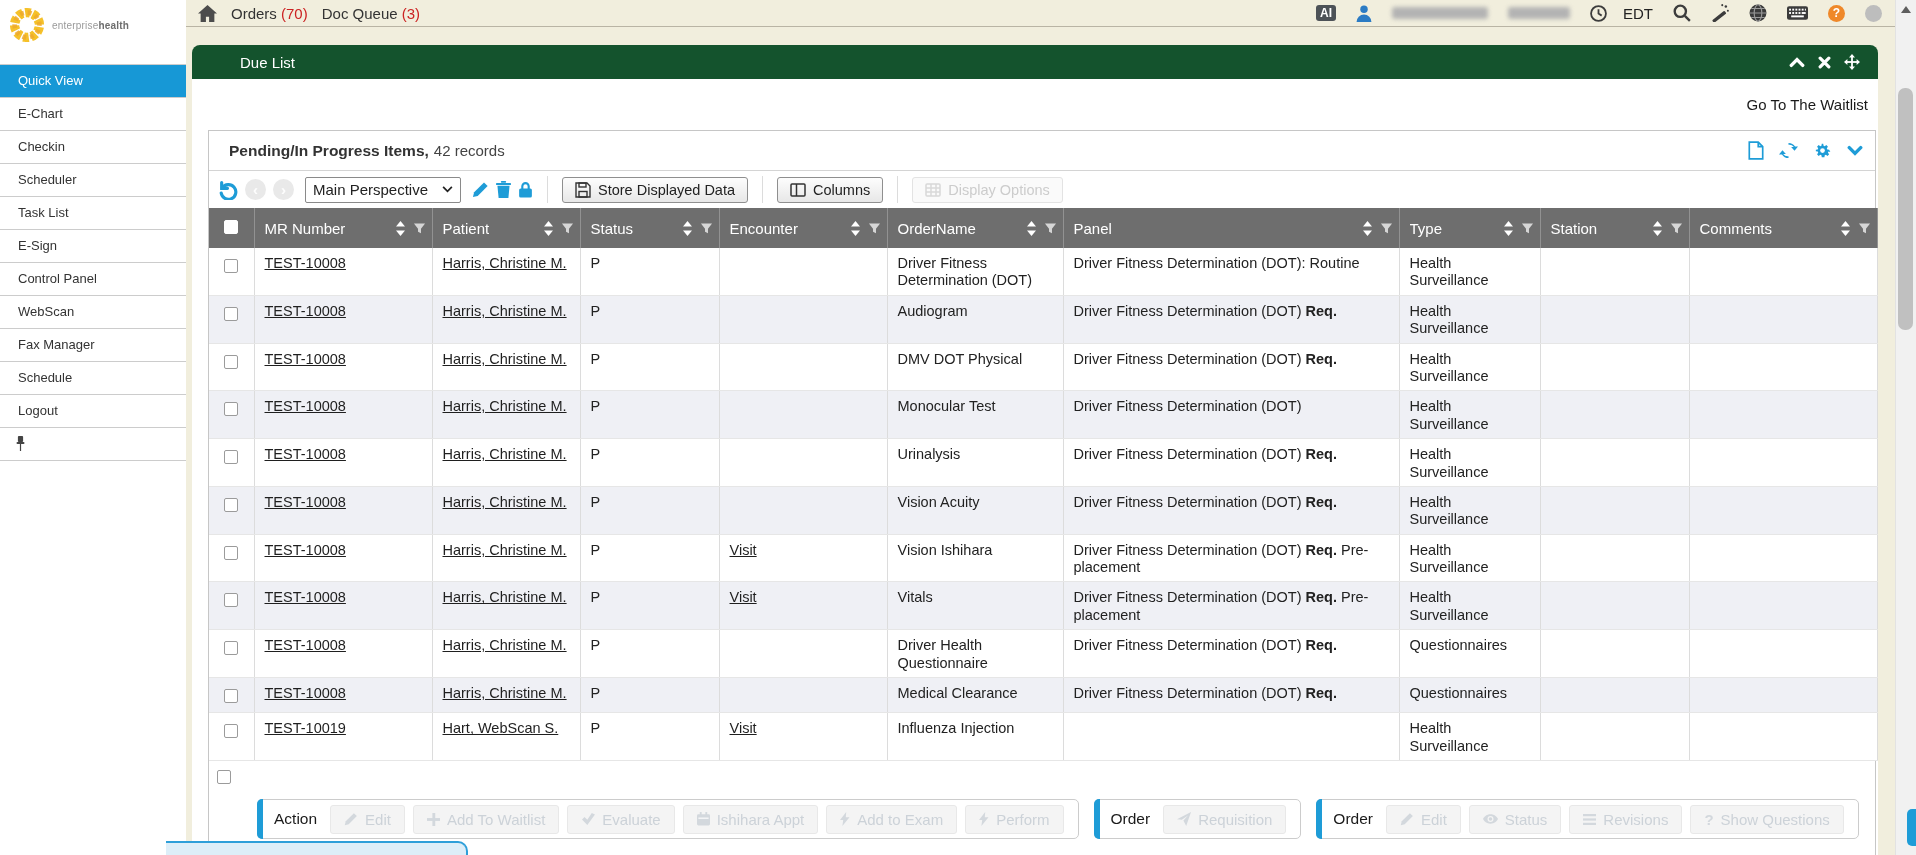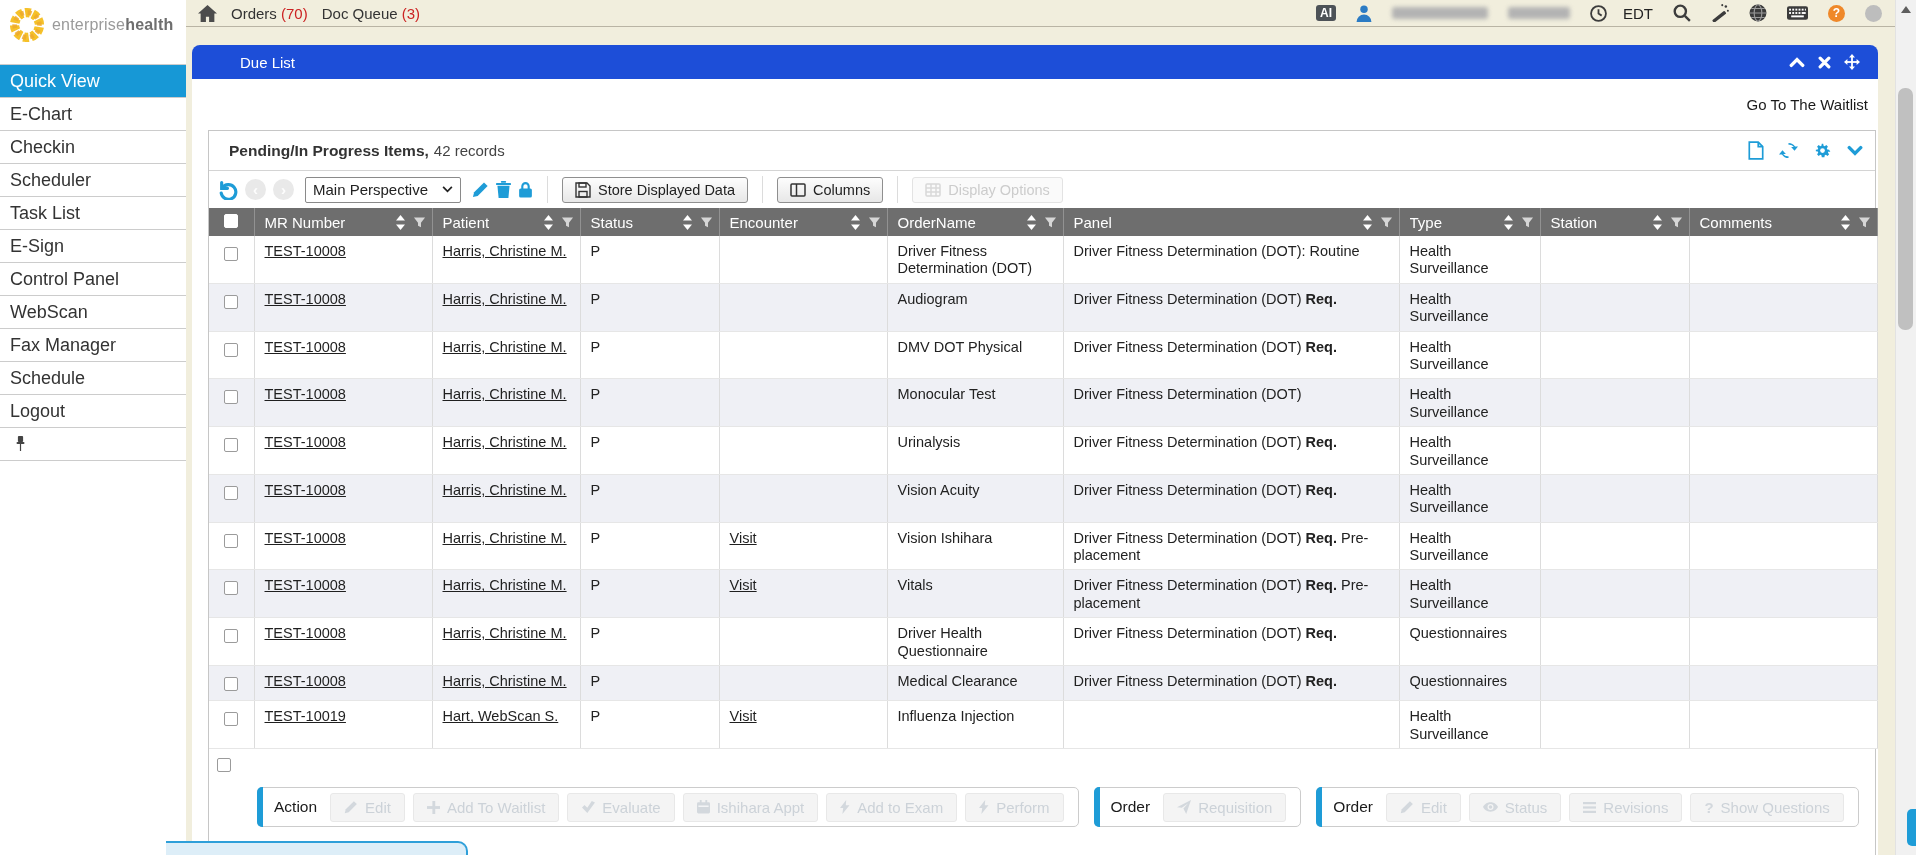--- a/index.html
+++ b/index.html
@@ -24,31 +24,31 @@
   .redact{background:#b3b3b3;border-radius:3px;filter:blur(2px);height:12px;display:inline-block;}
   .tz{font-size:15px;color:#222;margin-left:-4px;}
   .help-badge{width:17px;height:17px;border-radius:50%;background:#ef8829;color:#fff;font-weight:bold;
     font-size:12px;display:flex;align-items:center;justify-content:center;}
   .avatar-dot{width:17px;height:17px;border-radius:50%;background:#bdbdbd;}
   .tb-ic{color:#3c3c3c;display:flex;align-items:center;}
 
   
   .sidebar{position:absolute;left:0;top:0;width:186px;height:855px;background:#fff;z-index:6;}
   .logo{height:50px;display:flex;align-items:center;padding-left:8px;}
-  .logo-text{font-size:16px;color:#9a9a9a;margin-left:6px;letter-spacing:.2px;}
+  .logo-text{font-size:10px;color:#9a9a9a;margin-left:6px;letter-spacing:.2px;}
   .logo-text b{color:#6e6e6e;}
   .side-menu{margin-top:14px;border-top:1px solid #ccc;}
-  .side-item{height:32px;line-height:32px;padding-left:10px;font-size:18px;color:#333;
+  .side-item{height:32px;line-height:32px;padding-left:18px;font-size:13px;color:#333;
     border-bottom:1px solid #ccc;cursor:pointer;}
   .side-item.active{background:#1798d6;color:#fff;}
   .pin-row{height:32px;border-bottom:1px solid #ccc;display:flex;align-items:center;padding-left:15px;}
 
   
   .portlet{position:absolute;left:6px;top:45px;width:1686px;bottom:0;}
-  .portlet-titlebar{height:34px;background:#1d4ed8;border-radius:8px 8px 0 0;color:#fff;
+  .portlet-titlebar{height:34px;background:#14532d;border-radius:8px 8px 0 0;color:#fff;
     display:flex;align-items:center;padding:0 18px 0 48px;box-sizing:border-box;font-size:15px;}
   .pt-spacer{flex:1;}
   .pt-icons{display:flex;align-items:center;gap:13px;color:#fff;}
   .pt-icons span{display:flex;cursor:pointer;}
   .portlet-body{position:absolute;top:34px;left:0;right:0;bottom:0;background:#fff;}
   .waitlist-row{text-align:right;padding:17px 10px 0 0;height:26px;box-sizing:content-box;}
   .waitlist-row a{color:#1a1a1a;font-size:15px;cursor:pointer;}
 
   
   .grid-panel{position:absolute;left:16px;top:51px;right:2px;bottom:-12px;border:1px solid #c6c6c6;background:#fff;}
@@ -69,21 +69,21 @@
   .perspective .chev{margin-left:auto;color:#333;display:flex;}
   .vdiv{width:1px;height:27px;background:#dcdcdc;margin:0 7px;}
   .gbtn{display:flex;align-items:center;gap:7px;border:1px solid #8f8f8f;border-radius:3px;
     background:linear-gradient(#fdfdfd,#e7e7e7);font-size:14.5px;color:#222;padding:4px 12px;cursor:pointer;}
   .gbtn .bic{display:flex;color:#333;}
   .gbtn.disabled{border-color:#e3e3e3;background:#fafafa;color:#ccc;cursor:default;}
   .gbtn.disabled .bic{color:#d8d8d8;}
 
   
   table.grid{border-collapse:collapse;width:100%;table-layout:fixed;}
-  th{background:#6e6e6e;height:28px;padding:0 6px 0 10px;border-right:1px solid #929292;
+  th{background:#6e6e6e;height:40px;padding:0 6px 0 10px;border-right:1px solid #929292;
     font-weight:normal;font-size:15px;color:#fff;text-align:left;cursor:pointer;}
   th.cb-col{padding:0;text-align:center;}
   .th-in{display:flex;align-items:center;}
   .th-label{white-space:nowrap;overflow:hidden;}
   .th-icons{margin-left:auto;display:flex;align-items:center;gap:8px;padding-left:6px;}
   td{border-right:1px solid #dcdcdc;border-bottom:1px solid #e6e6e6;padding:7px 10px 5px 10px;
     font-size:14.5px;color:#222;vertical-align:top;line-height:1.2;background:#fff;}
   tr.even td{background:#eff0f5;}
   td.cb-cell{text-align:center;padding-top:11px;}
   .checkbox{width:14px;height:14px;border:1px solid #9b9b9b;border-radius:2px;background:#fff;

